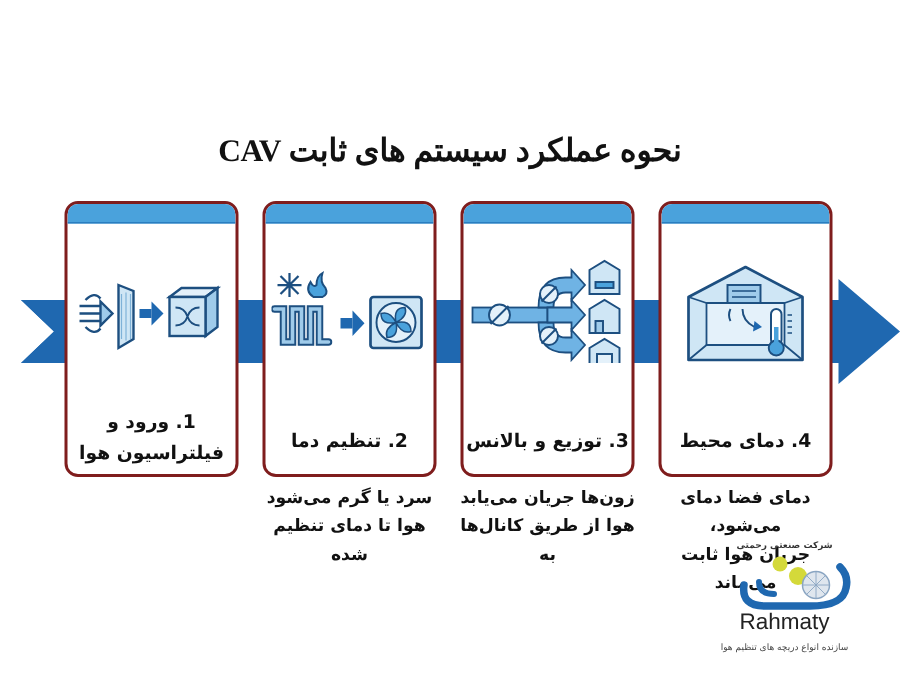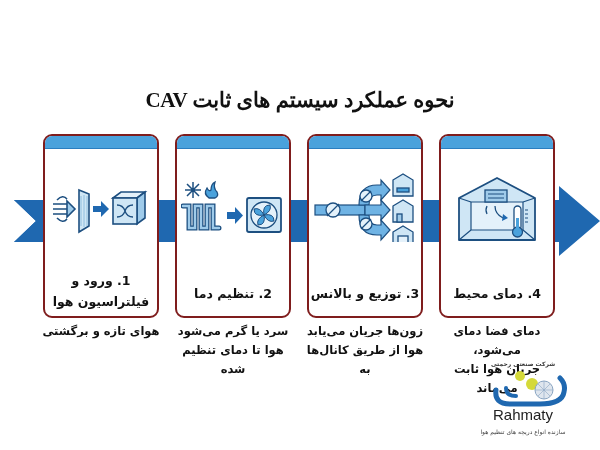--- a/index.html
+++ b/index.html
@@ -153,21 +153,20 @@
       <rect x="71" y="44" width="3" height="12" fill="#4aa2dc"></rect>
       <path d="M80 36 h3 M80 40 h3 M80 44 h3 M80 48 h3" stroke="#1d4f80" stroke-width="1"></path>
     </g>
   </svg>
   <div class="label" style="bottom:12px">
     <div>4.  دمای محیط</div>
   </div>
 </div>
 
 <div class="desc" style="left:36px">
-  <div>هوای تازه و برگشتی</div>
 </div>
 <div class="desc" style="left:168px">
   <div>سرد یا گرم می‌شود</div>
   <div>هوا تا دمای تنظیم شده</div>
 </div>
 <div class="desc" style="left:300px">
   <div>زون‌ها جریان می‌یابد</div>
   <div>هوا از طریق کانال‌ها به</div>
 </div>
 <div class="desc" style="left:432px">

